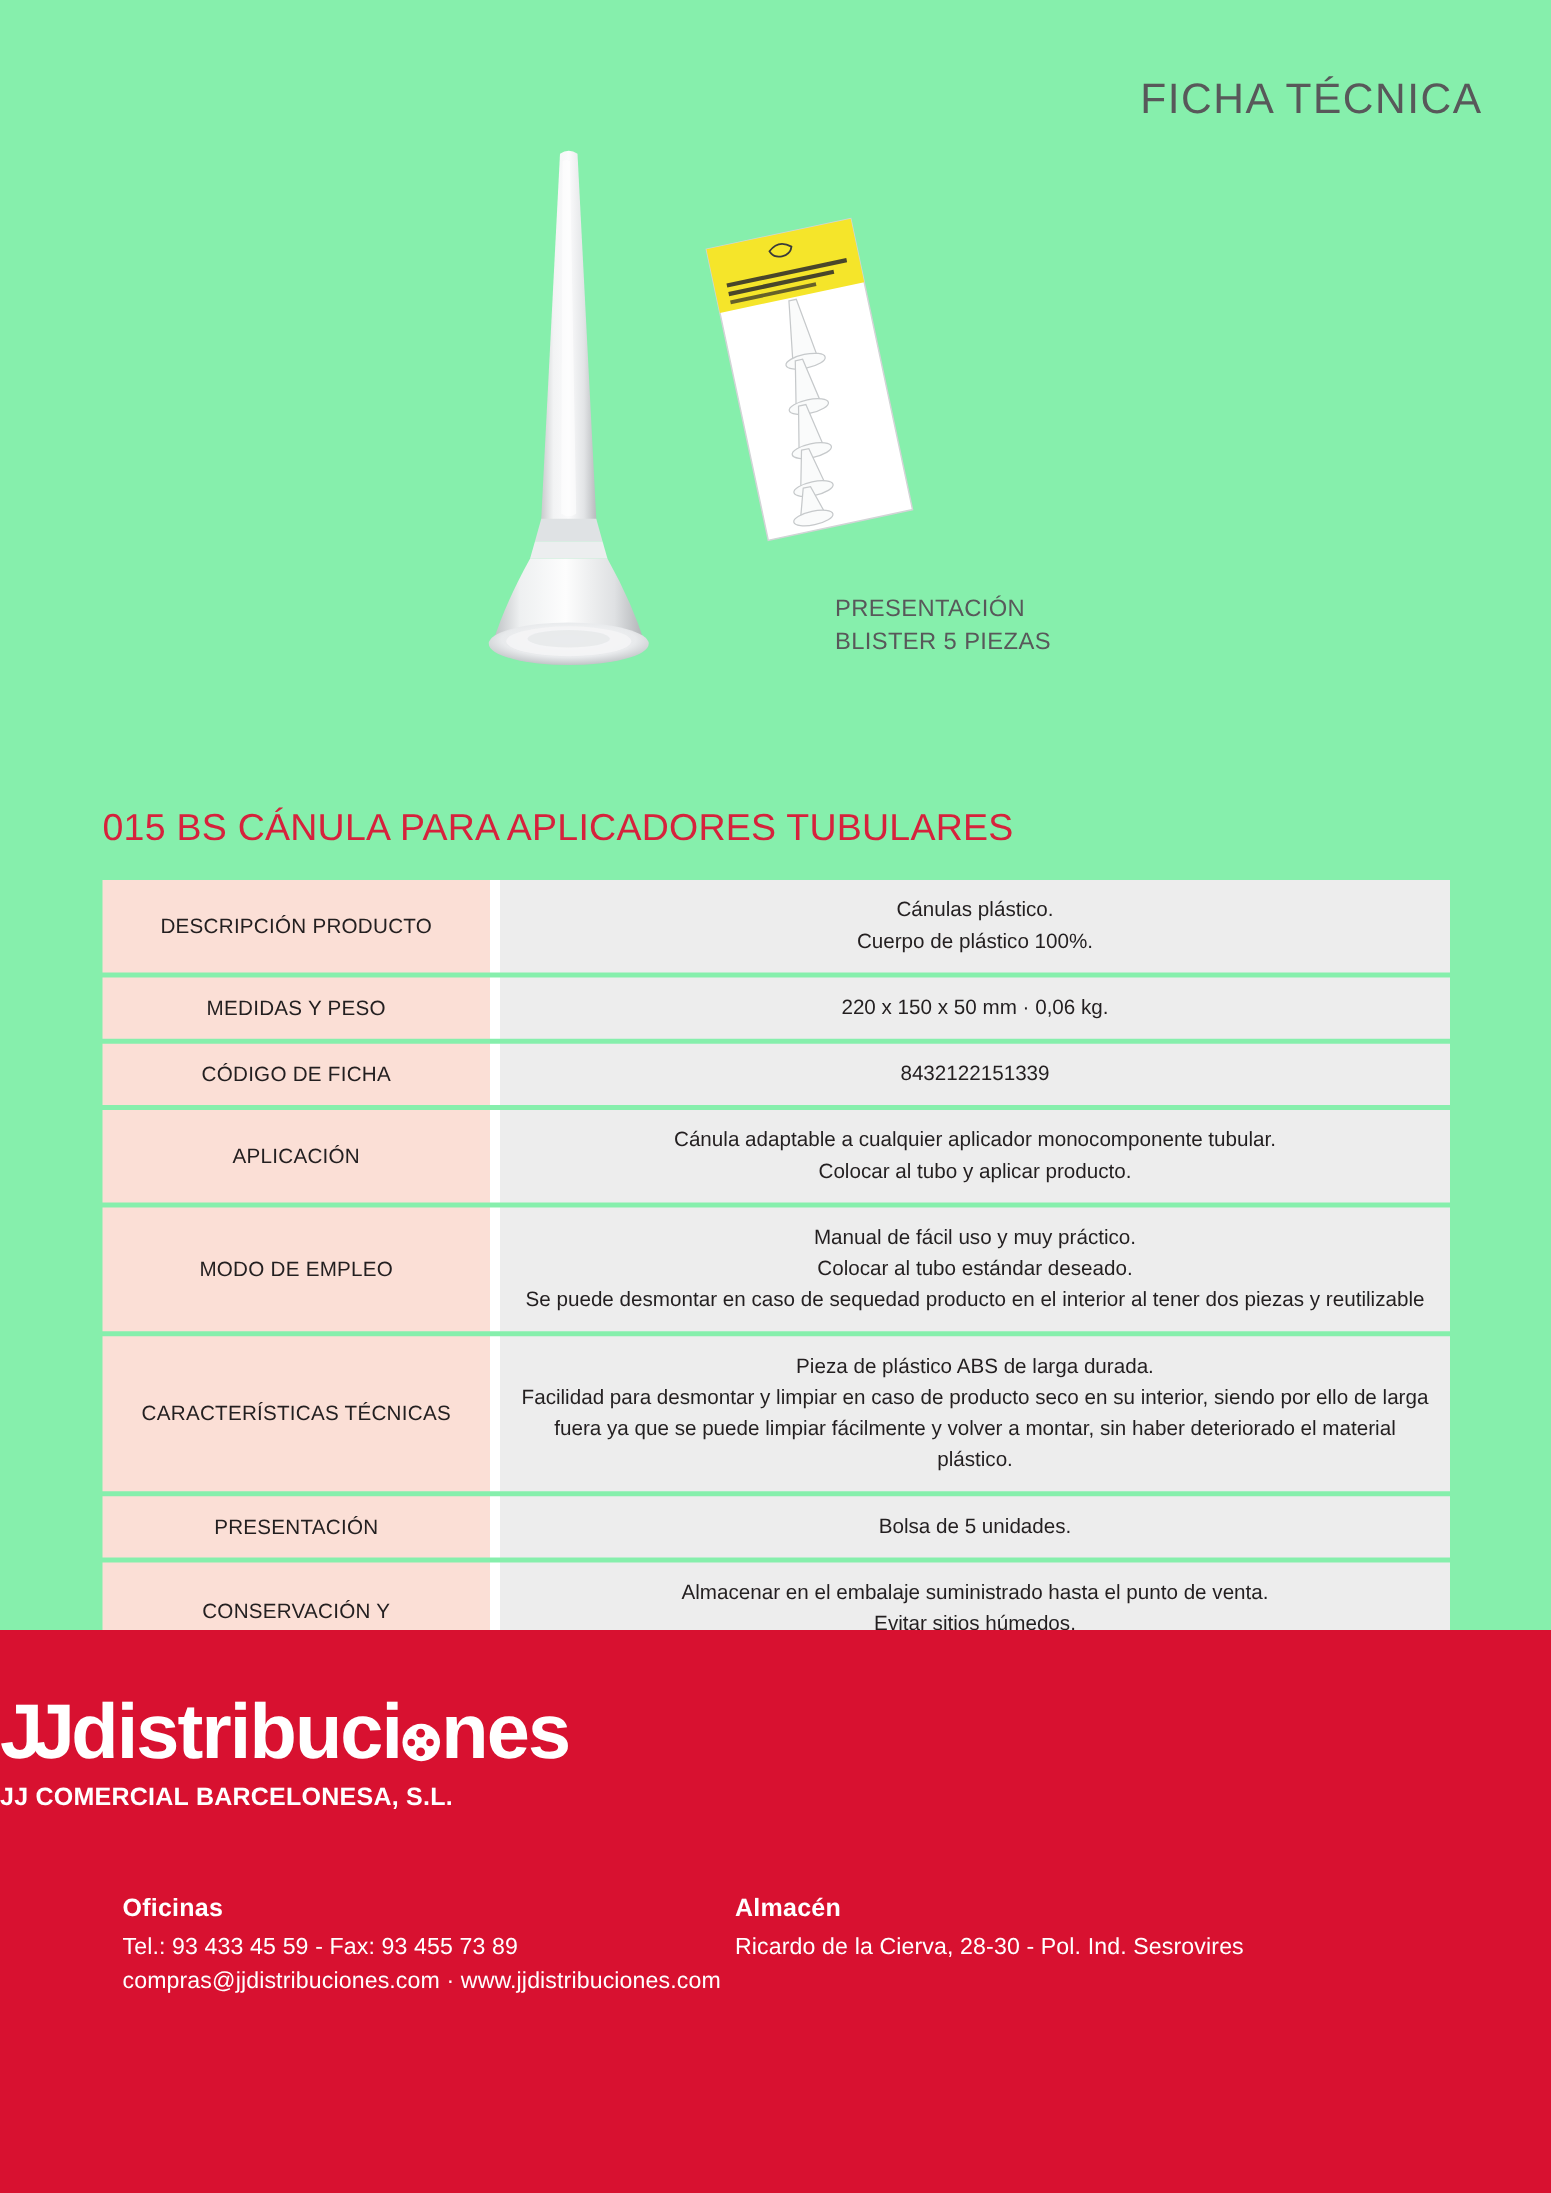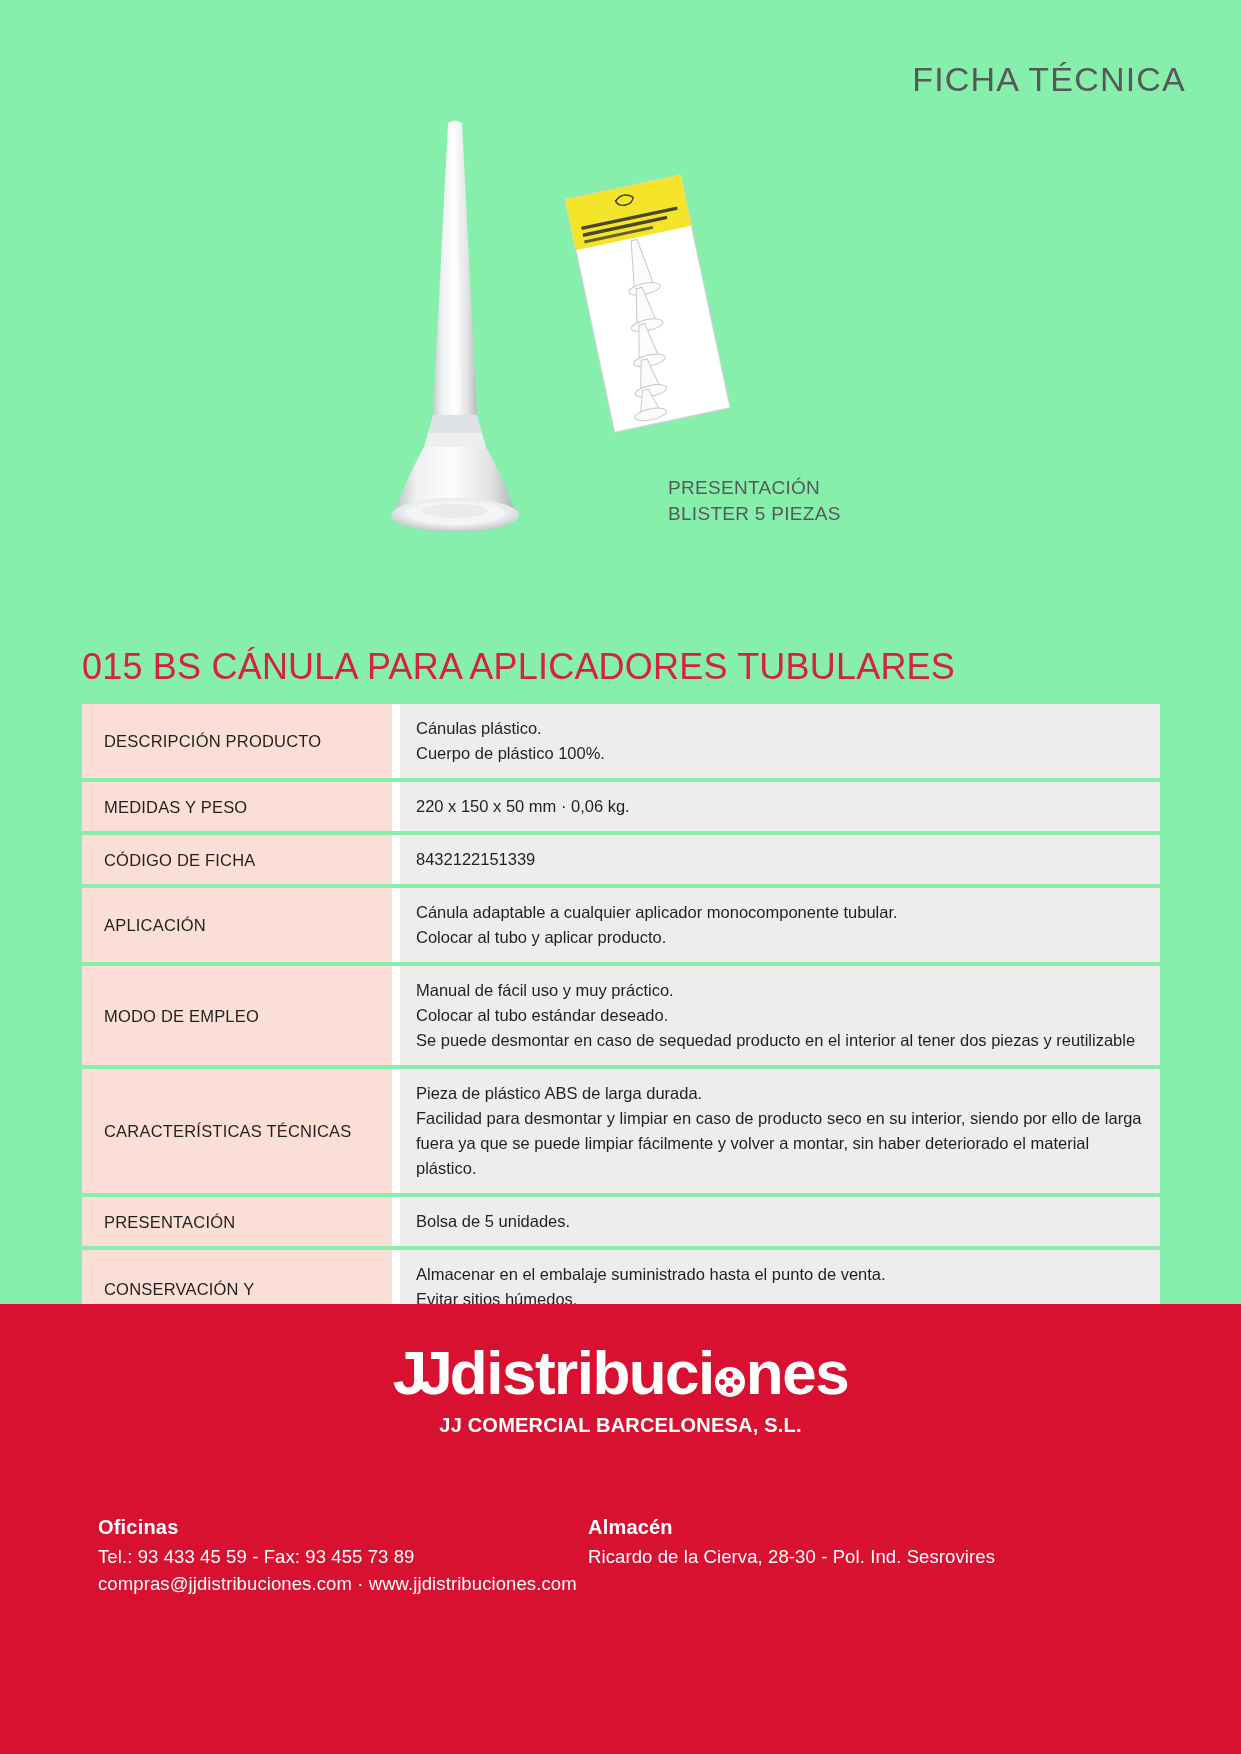--- a/index.html
+++ b/index.html
@@ -42,35 +42,36 @@
     line-height: 26px;
     color: #58585a;
     letter-spacing: .3px;
   }
 
   
   .product-name {
     position: absolute;
     top: 646px;
     left: 82px;
-    font-size: 36px;
+    font-size: 30px;
     font-weight: 400;
     color: #d6223c;
     letter-spacing: .2px;
     white-space: nowrap;
   }
 
   
   .spec-table {
     position: absolute;
     top: 700px;
     left: 82px;
     width: 1078px;
     border-collapse: separate;
     border-spacing: 0 4px;
+    text-align: center;
   }
   .spec-table tr { }
   .spec-table td { vertical-align: middle; }
   .spec-label {
     width: 310px;
     background: #fbdfd6;
     padding: 12px 22px;
     font-size: 16.5px;
     color: #231f20;
     letter-spacing: .2px;
@@ -175,22 +176,21 @@
   .footer {
     position: absolute;
     left: 0; bottom: 0;
     width: 1241px;
     height: 450px;
     background: #d81130;
     color: #fff;
   }
   .logo-wrap {
     position: absolute;
-    top: 36px; left: 0; width: 100%;
-    text-align: center;
+    top: 49px; left: 0; width: 100%;
   }
   .logo-main {
     font-size: 62px;
     font-weight: 700;
     letter-spacing: -1.5px;
     line-height: 66px;
     color: #fff;
   }
   .logo-jj { letter-spacing: -9px; margin-right: 6px; }
   .logo-ball {

